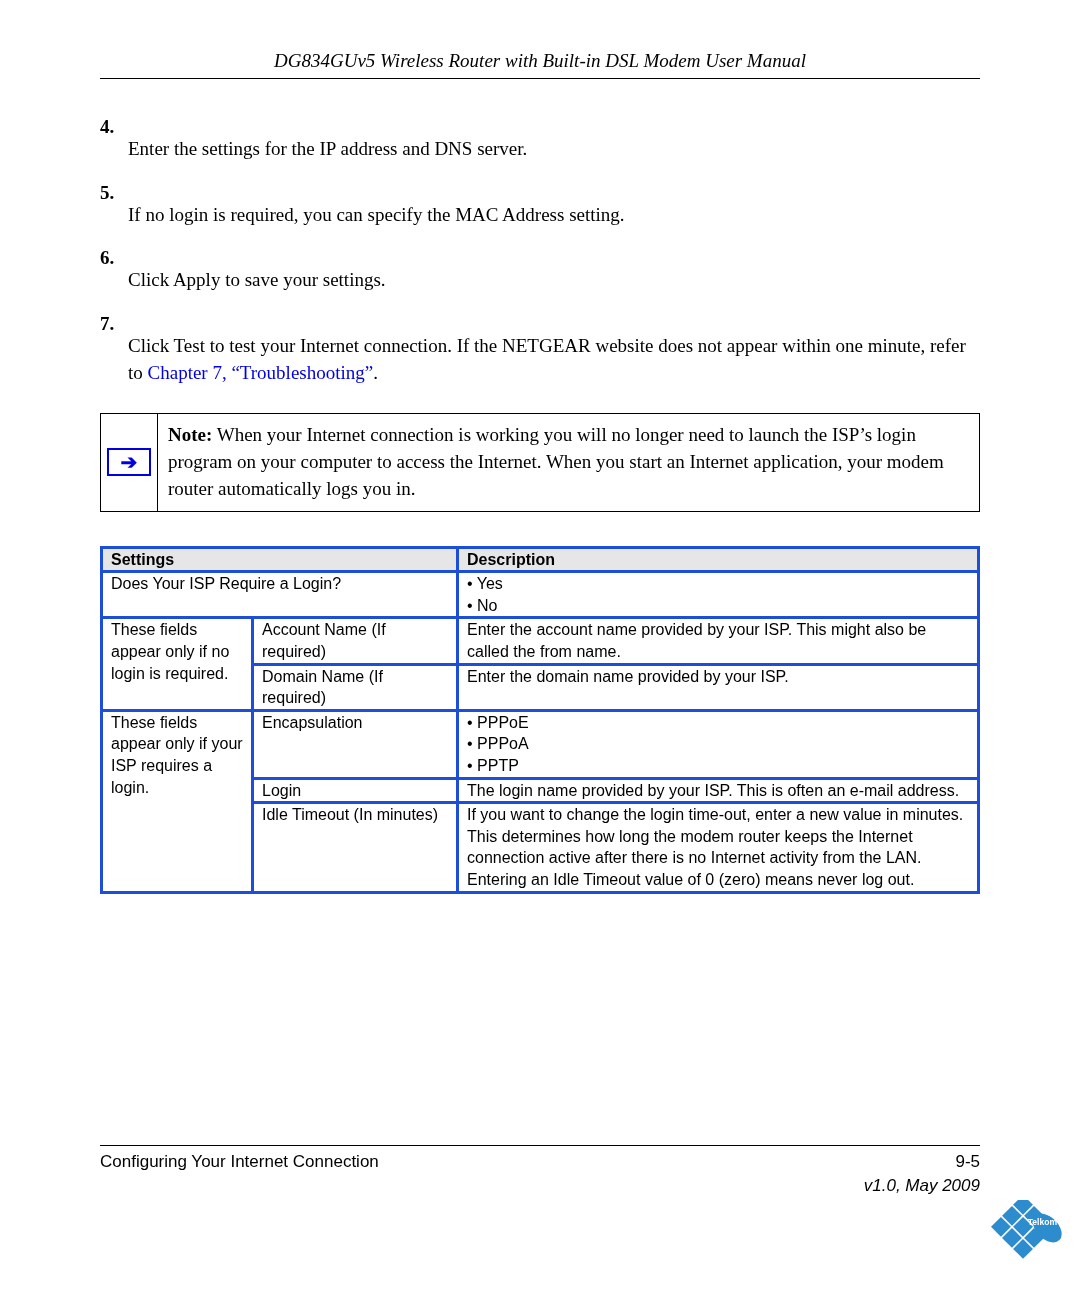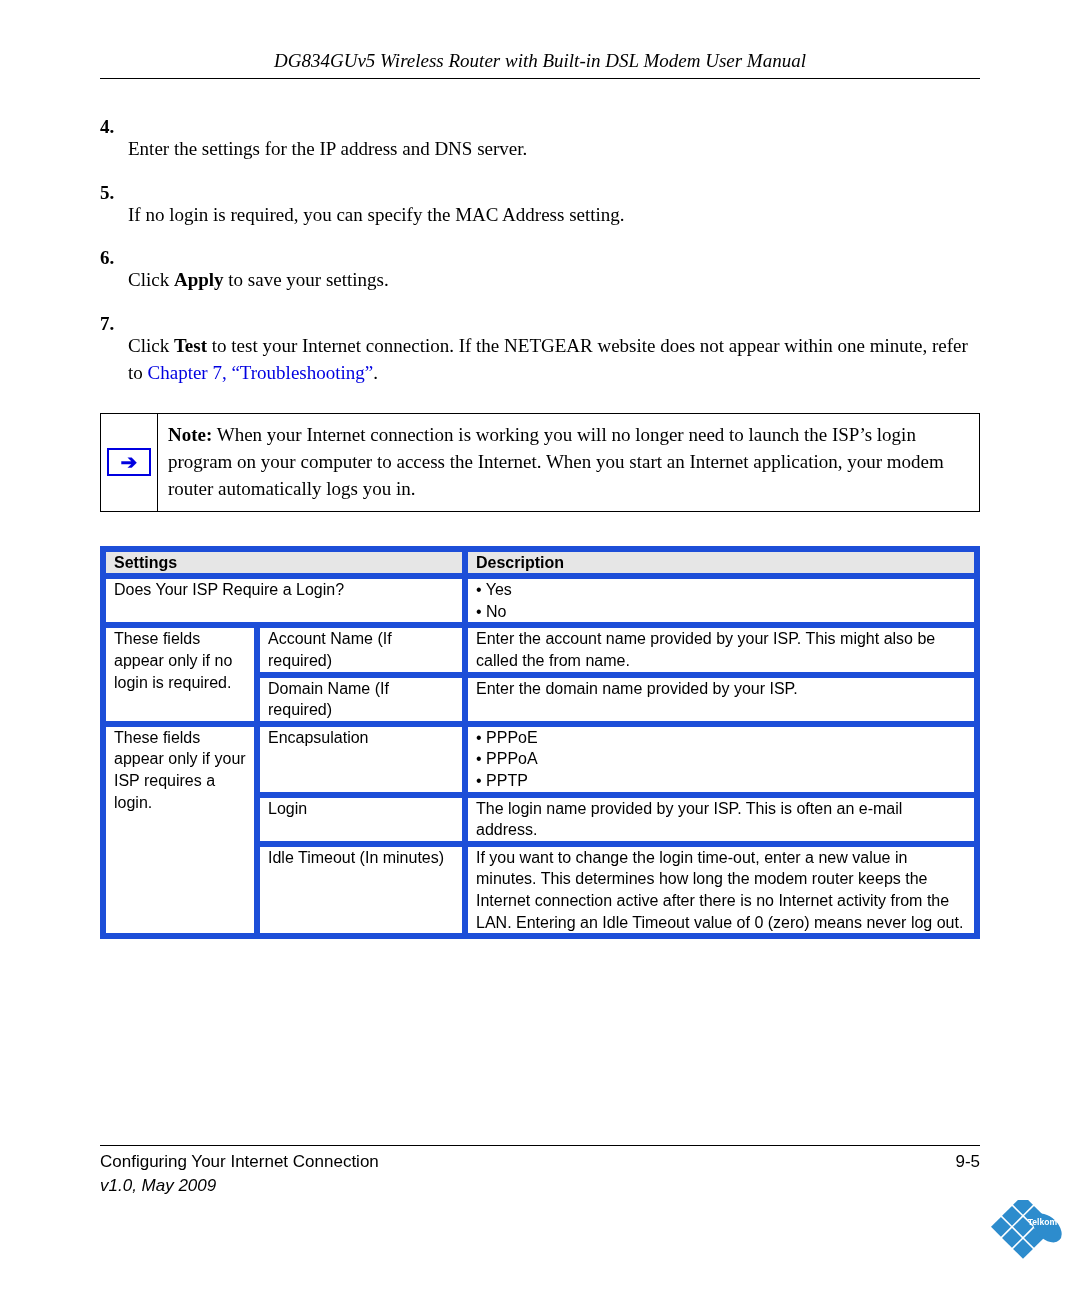--- a/index.html
+++ b/index.html
@@ -46,21 +46,21 @@
     flex: 1;
     margin-top: 22px;
   }
   .step-body p {
     margin: 0 0 6px 0;
   }
   .link {
     color: #0000e0;
   }
   .bold {
-    font-weight: bold;
+    font-weight: normal;
   }
   .note-box {
     display: flex;
     border: 1px solid #000;
     margin: 14px 0 34px 0;
   }
   .note-icon-cell {
     width: 56px;
     border-right: 1px solid #000;
     display: flex;
@@ -93,21 +93,21 @@
     font-size: 17px;
     margin-bottom: 10px;
   }
   table.settings {
     border-collapse: collapse;
     width: 100%;
     font-family: Arial, Helvetica, sans-serif;
     font-size: 16px;
   }
   table.settings th, table.settings td {
-    border: 6px solid #1d4ed8;
+    border: 3px solid #1d4ed8;
     padding: 0 8px;
     text-align: left;
     vertical-align: top;
     line-height: 1.35;
   }
   table.settings th {
     background: #e6e6e6;
     font-weight: bold;
   }
   .col-a { width: 132px; }
@@ -123,21 +123,21 @@
     border-top: 1px solid #000;
     margin: 0 0 6px 0;
   }
   .footer-row {
     display: flex;
     justify-content: space-between;
     font-family: Arial, Helvetica, sans-serif;
     font-size: 17px;
   }
   .footer-version {
-    text-align: left;
+    text-align: right;
     font-family: Arial, Helvetica, sans-serif;
     font-style: italic;
     font-size: 17px;
     margin-top: 4px;
   }
   .logo {
     position: absolute;
     right: 18px;
     bottom: 18px;
     width: 78px;

